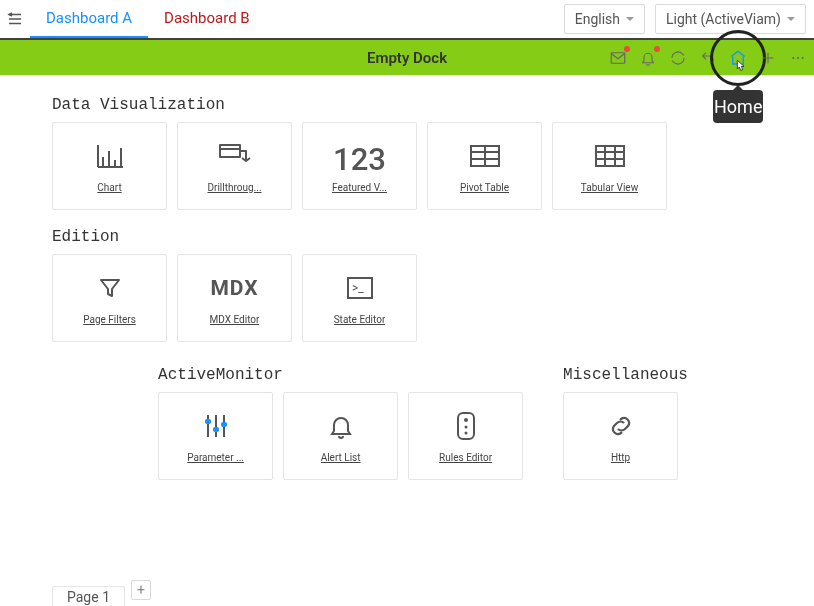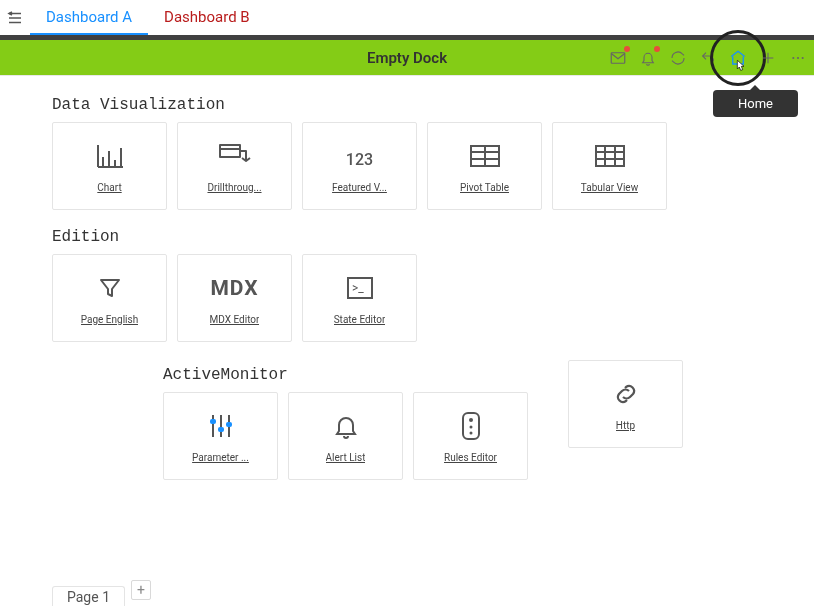--- a/index.html
+++ b/index.html
@@ -16,21 +16,21 @@
     height: 606px;
     overflow: hidden;
     position: relative;
   }
 
   
   .topbar {
     display: flex;
     align-items: stretch;
     height: 40px;
-    border-bottom: 5px solid #404040;
+    border-bottom: 2px solid #404040;
     background: #fff;
   }
   .left-toggle {
     width: 30px;
     display: flex;
     align-items: center;
     justify-content: center;
     color: #555;
   }
   .tabs {
@@ -145,23 +145,23 @@
     top: 10px;
     left: 4px;
     pointer-events: none;
   }
   .tooltip {
     position: absolute;
     top: 42px;
     left: -15px;
     background: #333;
     color: #fff;
-    padding: 6px 25px;
+    padding: 6px 1px;
     border-radius: 4px;
-    font-size: 13px;
+    font-size: 18px;
     white-space: nowrap;
   }
   .tooltip::before {
     content: "";
     position: absolute;
     top: -5px;
     left: 50%;
     transform: translateX(-50%);
     border-left: 5px solid transparent;
     border-right: 5px solid transparent;
@@ -279,20 +279,30 @@
 
   <div class="tabs">
     <div class="tab active">
       <span>Dashboard A</span>
     </div>
     <div class="tab">
       <span>Dashboard B</span>
     </div>
   </div>
 
+  <div class="top-right">
+    <div class="dropdown">
+      <span>English</span>
+      <span class="chev-down"></span>
+    </div>
+    <div class="dropdown">
+      <span>Light (ActiveViam)</span>
+      <span class="chev-down"></span>
+    </div>
+  </div>
 </div>
 
 <div class="titlebar">
   <span class="spacer"></span>
   <span class="page-title">Empty Dock</span>
 
   <div class="titlebar-icons">
 
     <div class="icon-btn">
       <svg width="18" height="18" viewBox="0 0 24 24" fill="none" stroke="currentColor" stroke-width="1.6">
@@ -378,21 +388,21 @@
           <rect x="2" y="2" width="20" height="12"></rect>
           <path d="M22 8 h6 v10 l4 -3 m-4 3 l-4 -3"></path>
           <line x1="2" y1="6" x2="22" y2="6"></line>
         </svg>
       </div>
       <div class="card-label">Drillthroug...</div>
     </div>
 
     <div class="card">
       <div class="card-icon">
-        <span style="font-size:16px;font-weight:500;color:#555;margin-top:8px;">123</span>
+        <span style="font-size:31px;font-weight:500;color:#555;margin-top:8px;">123</span>
       </div>
       <div class="card-label">Featured V...</div>
     </div>
 
     <div class="card">
       <div class="card-icon">
         <svg width="30" height="22" viewBox="0 0 30 22" fill="none" stroke="#555" stroke-width="2">
           <rect x="1" y="1" width="28" height="20"></rect>
           <line x1="1" y1="7" x2="29" y2="7"></line>
             <line x1="1" y1="14" x2="29" y2="14"></line>
@@ -418,21 +428,21 @@
 
   <div class="section-title">Edition</div>
   <div class="card-row">
 
     <div class="card">
       <div class="card-icon">
         <svg width="24" height="24" viewBox="0 0 24 24" fill="none" stroke="#555" stroke-width="2" stroke-linejoin="round">
           <path d="M3 4h18l-7 9v7l-4-2v-5L3 4z"></path>
         </svg>
       </div>
-      <div class="card-label">Page English</div>
+      <div class="card-label">Page Filters</div>
     </div>
 
     <div class="card">
       <div class="card-icon">
         <span style="font-size:21px;font-weight:700;color:#555;letter-spacing:1px;">MDX</span>
       </div>
       <div class="card-label">MDX Editor</div>
     </div>
 
     <div class="card">
@@ -484,20 +494,21 @@
               <circle cx="9" cy="15" r="1.5" fill="#555" stroke="none"></circle>
               <circle cx="9" cy="21" r="1.5" fill="#555" stroke="none"></circle>
             </svg>
           </div>
           <div class="card-label">Rules Editor</div>
         </div>
       </div>
     </div>
 
     <div>
+      <div class="section-title">Miscellaneous</div>
       <div class="card-row">
         <div class="card">
           <div class="card-icon">
             <svg width="26" height="26" viewBox="0 0 26 26" fill="none" stroke="#555" stroke-width="2.2">
               <path d="M10 16a5 5 0 007 0l3-3a5 5 0 00-7-7l-1 1"></path>
               <path d="M16 10a5 5 0 00-7 0l-3 3a5 5 0 007 7l1-1"></path>
             </svg>
           </div>
           <div class="card-label">Http</div>
         </div>

